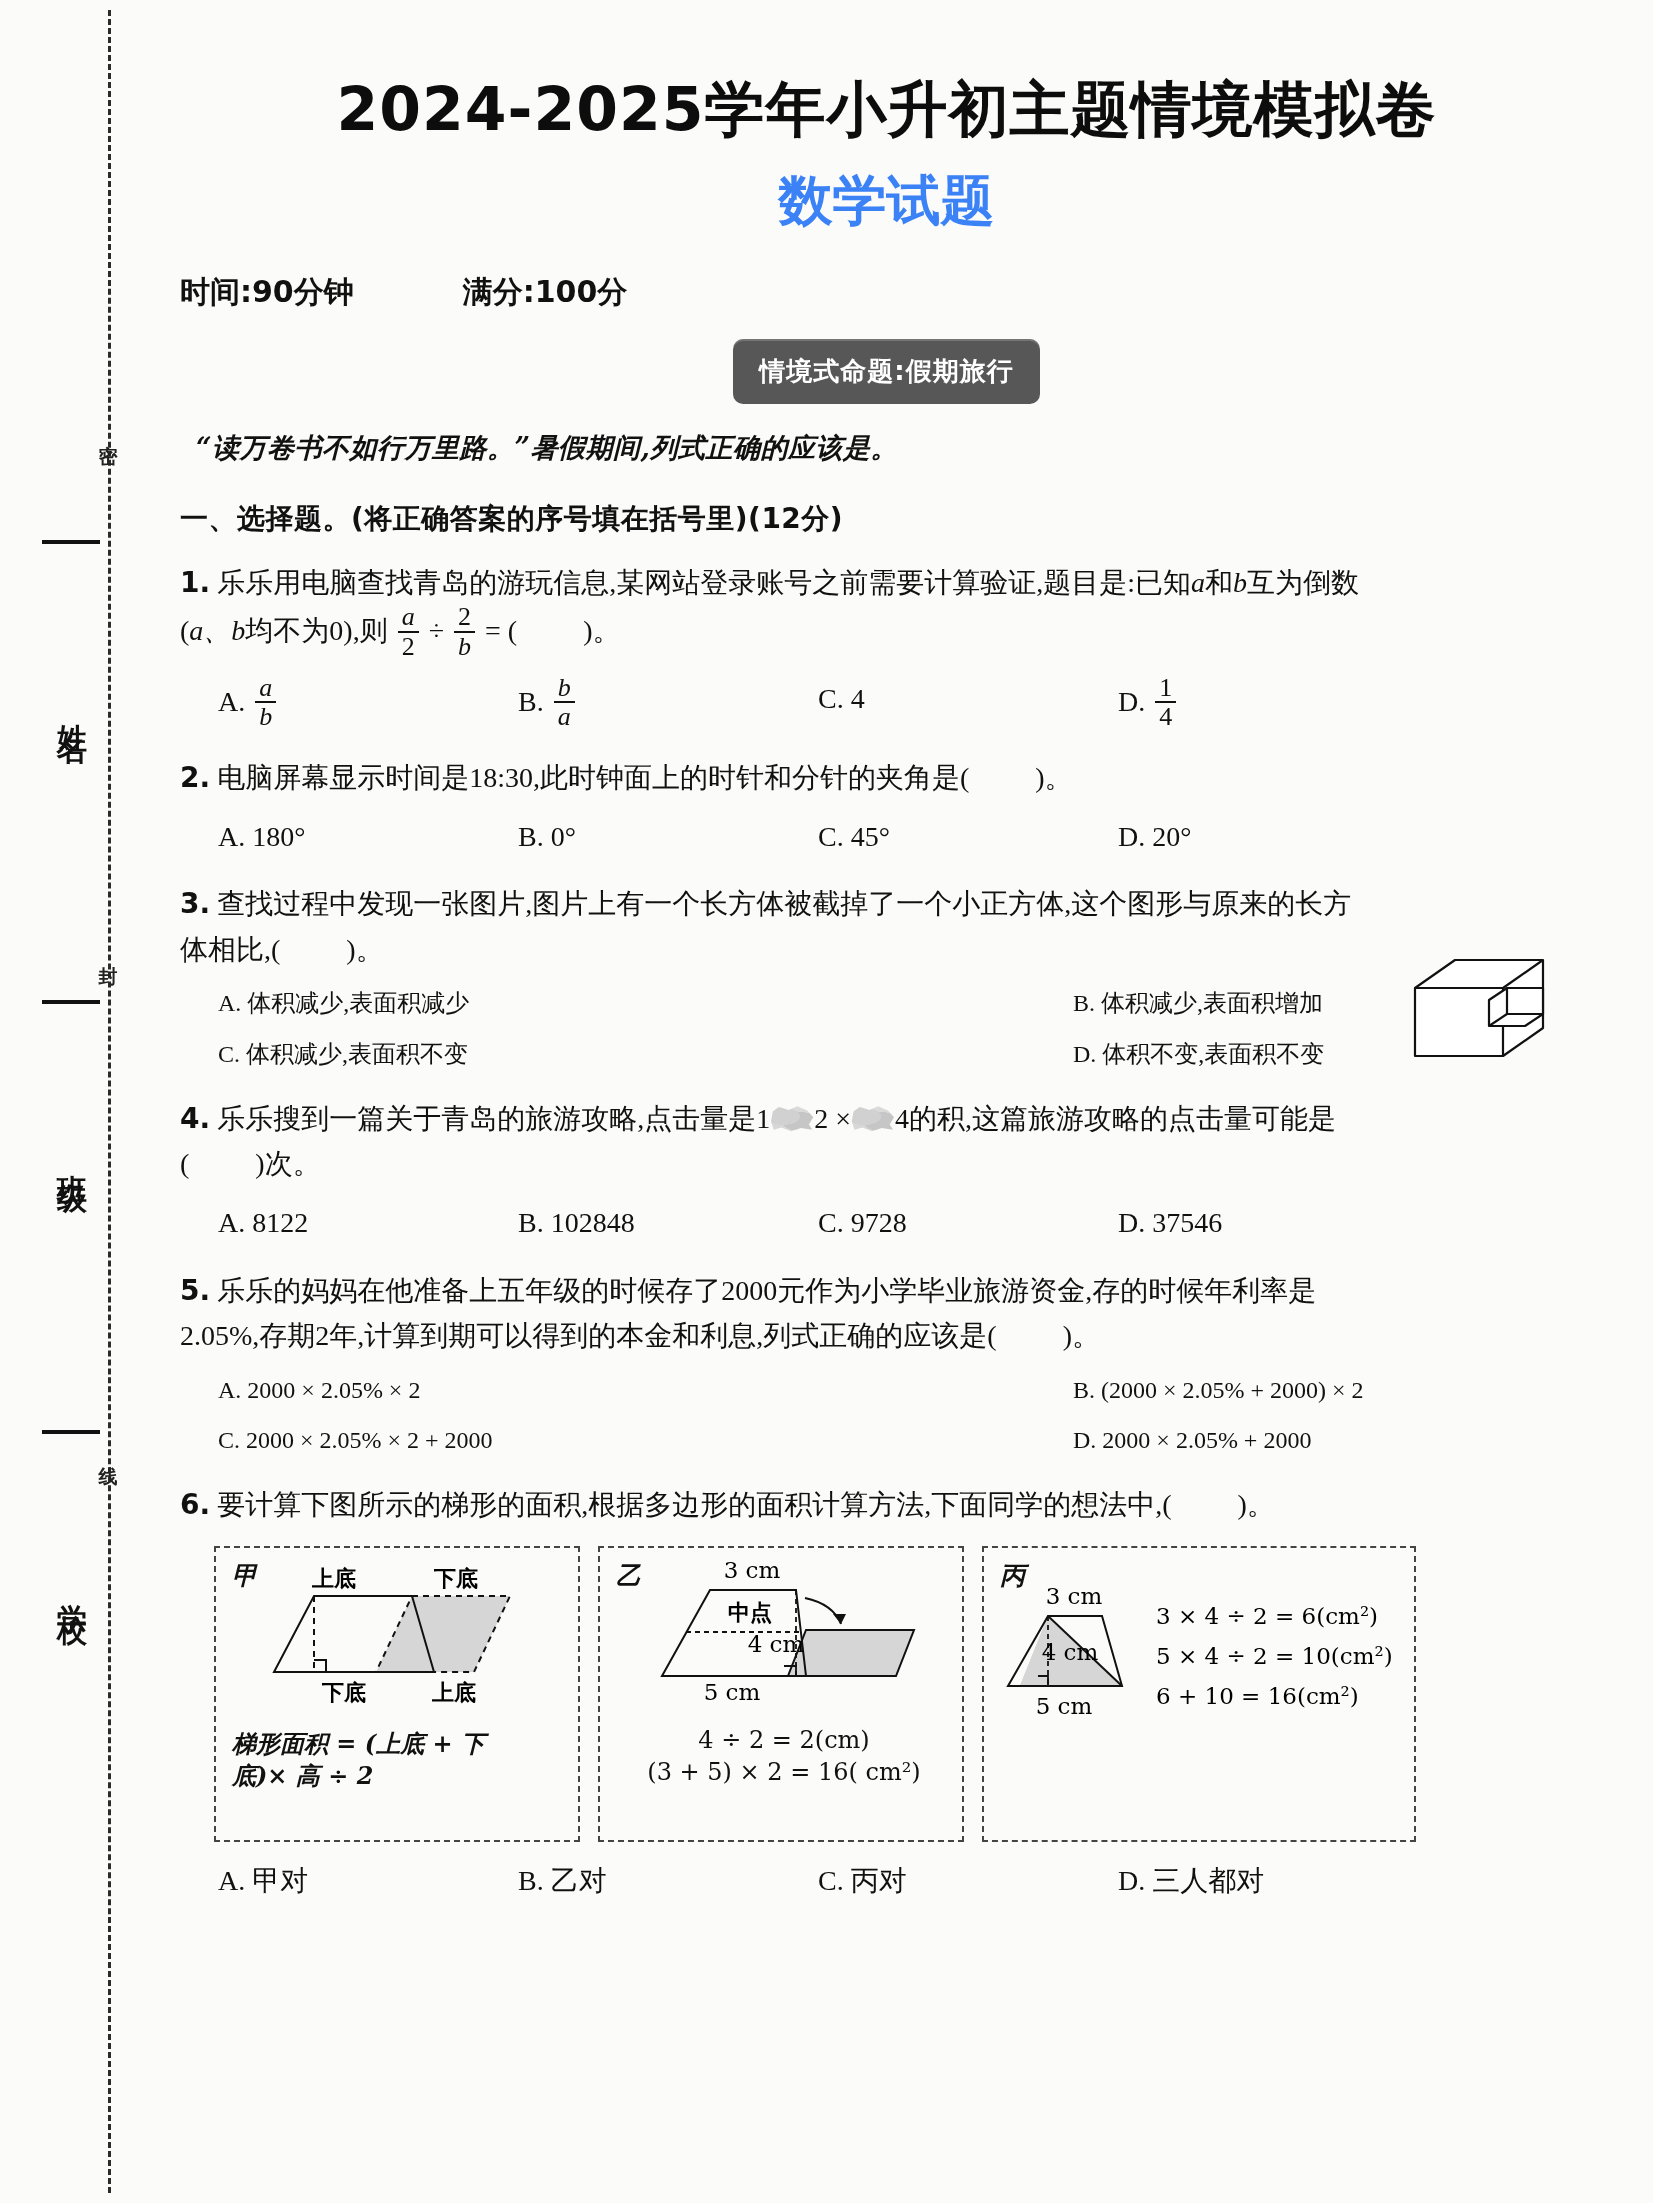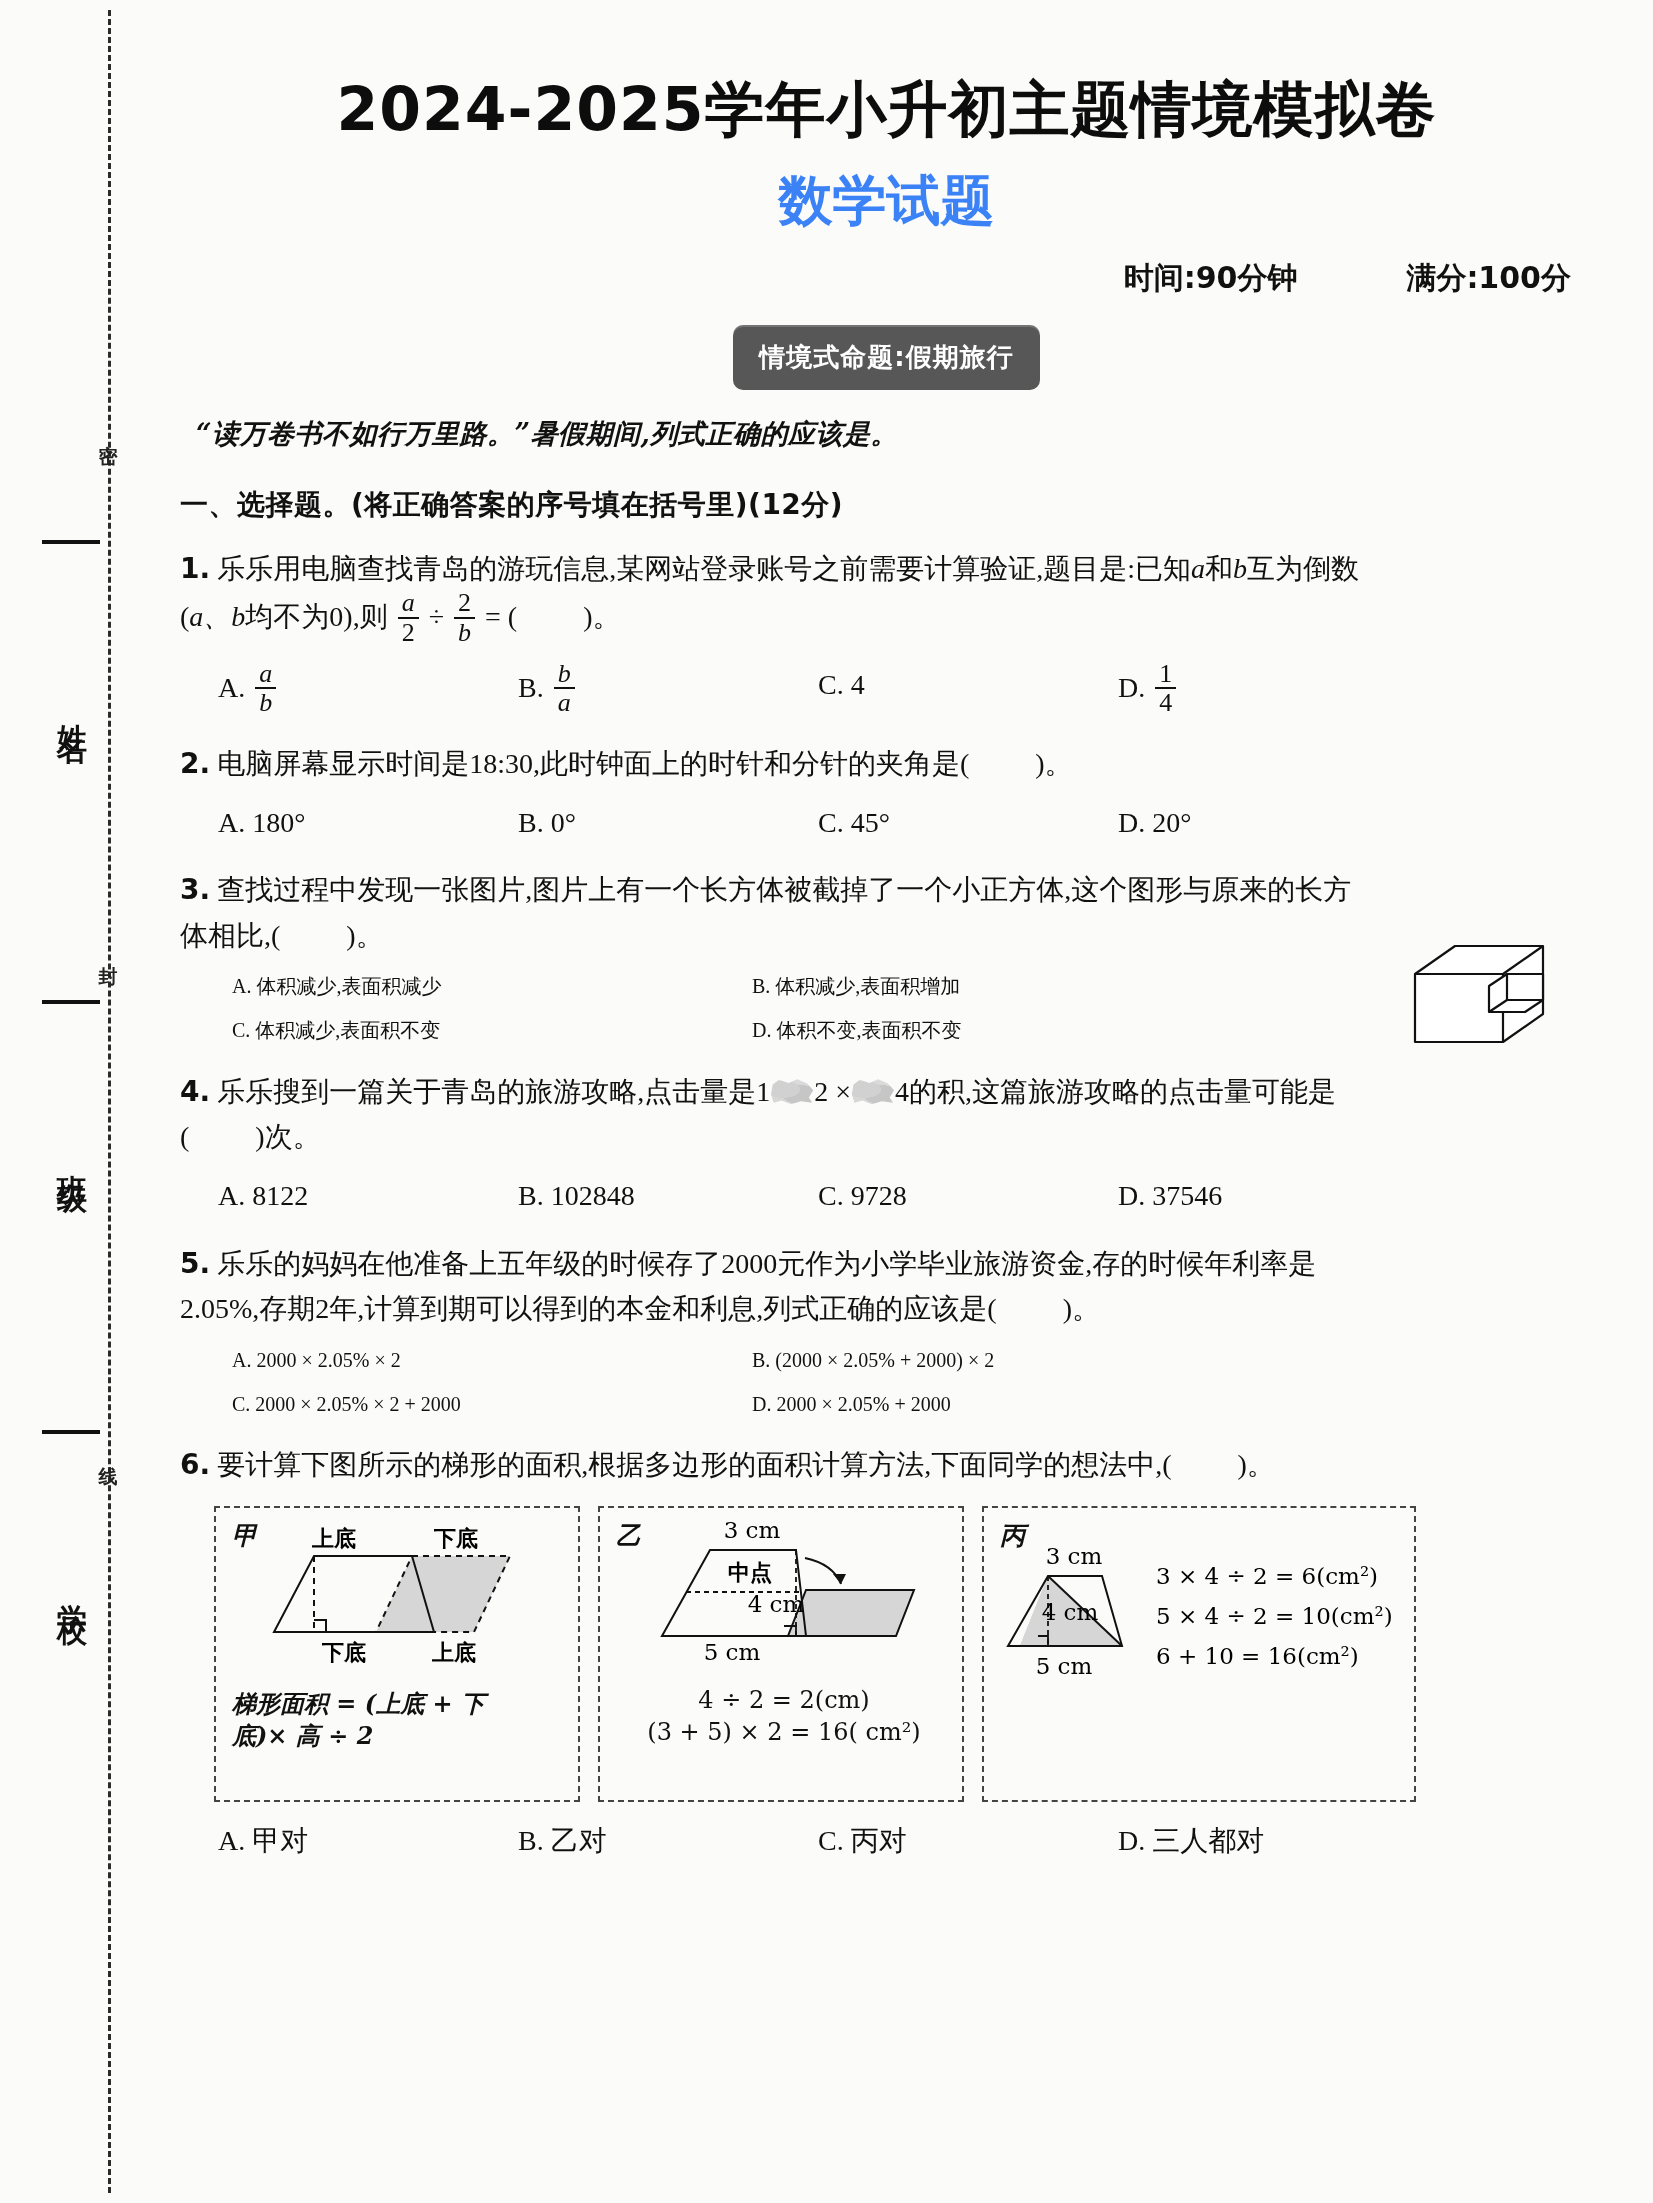--- a/index.html
+++ b/index.html
@@ -43,21 +43,21 @@
   .title-main {
     text-align:center; font-family:"DejaVu Sans", sans-serif;
     font-weight:700; font-size:60px; letter-spacing:1px;
     margin:70px 0 0 0; color:#0d0d0d;
   }
   .title-sub {
     text-align:center; font-family:"DejaVu Sans", sans-serif;
     font-weight:700; font-size:54px; margin:14px 0 0 0; color:#3b82f6;
   }
   .meta-row {
-    margin-top:20px; text-align:right; padding-right:22px;
+    margin-top:34px; padding-right:22px;
     font-family:"DejaVu Sans", sans-serif; font-weight:700; font-size:30px;
   }
   .meta-row .gap { display:inline-block; width:88px; }
 
   .badge-wrap { text-align:center; margin-top:26px; }
   .badge {
     display:inline-block; background:#575757; color:#fff;
     font-family:"DejaVu Sans", sans-serif; font-weight:700;
     font-size:26px; padding:15px 26px; border-radius:10px;
     letter-spacing:1px;
@@ -79,21 +79,21 @@
   .q .num { font-family:"DejaVu Sans", sans-serif; font-weight:700; }
   .q-body { display:inline; }
   .q-line2 { }
 
   .opts { margin-top:14px; margin-left:38px; display:flex; font-size:28px; }
   .opts > div { flex:0 0 auto; }
   .opt-w1 { width:300px; }
   .opt-w2 { width:300px; }
   .opt-w3 { width:300px; }
 
-  .opts2 { margin-top:12px; margin-left:52px; font-size:20px; display:flex; }
+  .opts2 { margin-top:12px; margin-left:38px; font-size:24px; display:flex;justify-content:space-between; }
   .opts2 .half { width:520px; }
 
   .blankpar { display:inline-block; width:66px; }
 
   
   .frac { display:inline-block; vertical-align:middle; text-align:center;
           font-size:26px; line-height:1.05; margin:0 3px; position:relative; top:-2px;}
   .frac .n { display:block; padding:0 4px; border-bottom:2px solid #111; font-style:italic; }
   .frac .d { display:block; padding:0 4px; font-style:italic; }
   .frac.up .n, .frac.up .d { font-style:normal; }

